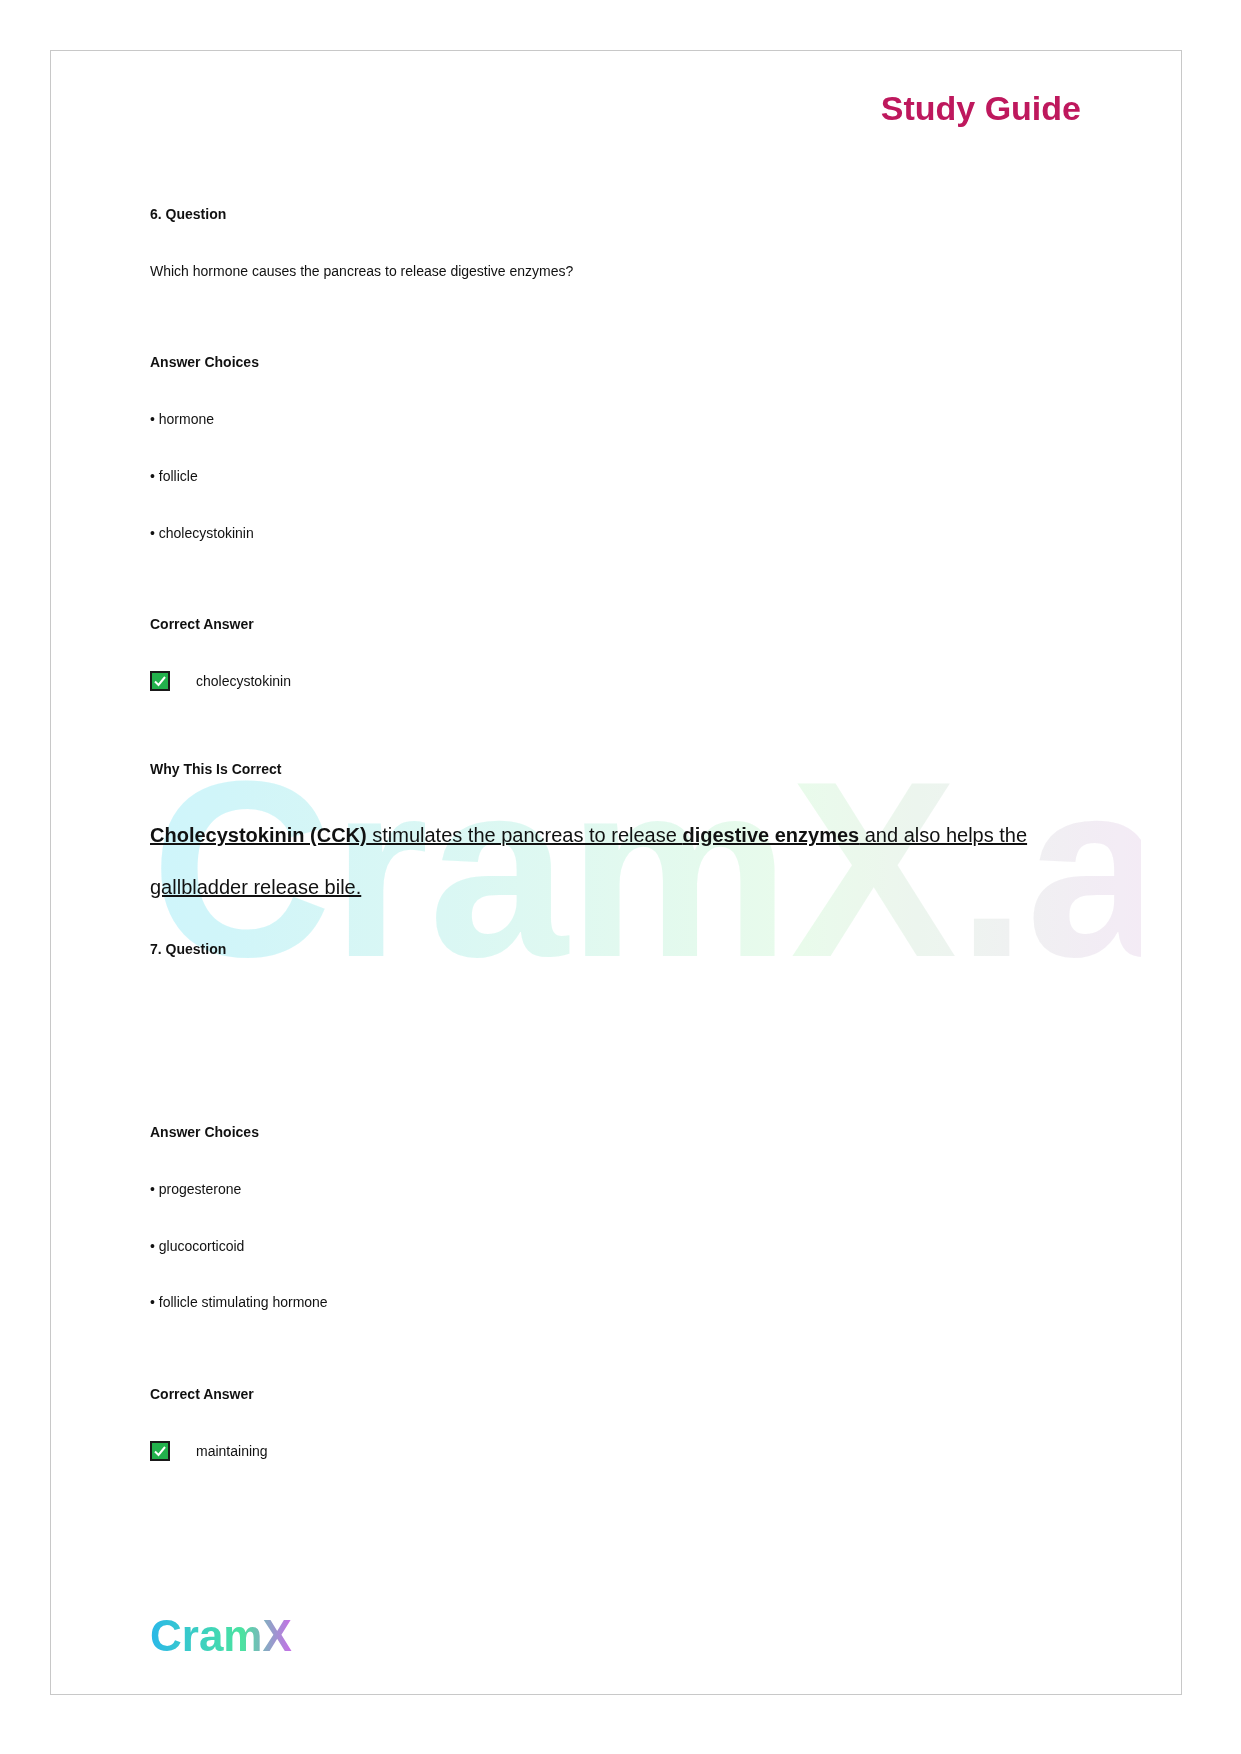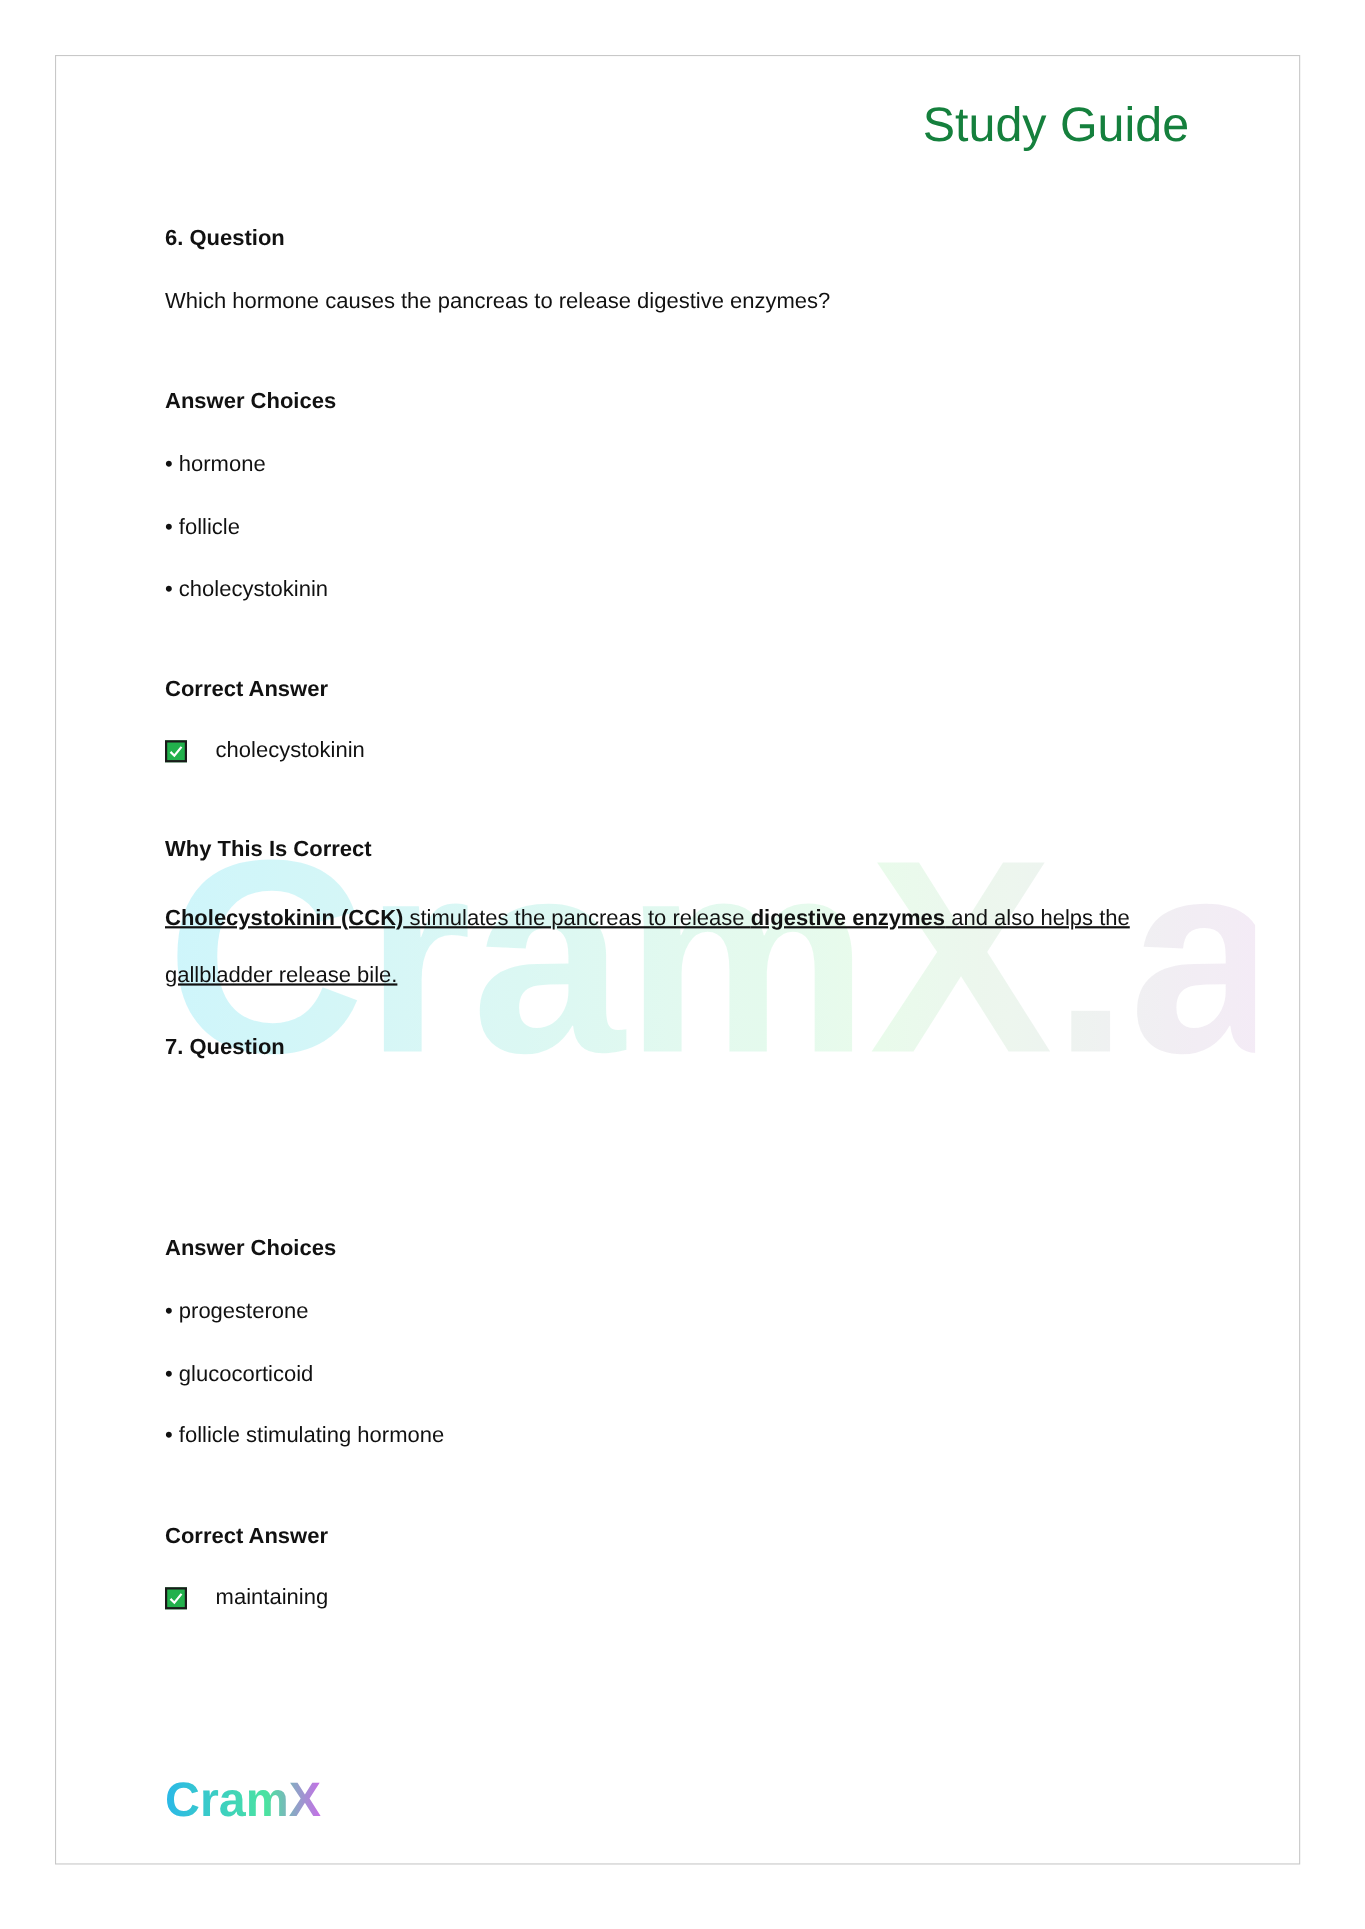--- a/index.html
+++ b/index.html
@@ -1,20 +1,20 @@
 <!DOCTYPE html>
 <html><head>
   <meta charset="utf-8">
   <style>
     html, body { margin: 0; padding: 0; background: #ffffff; }
     body { width: 1241px; height: 1754px; position: relative; font-family: "Liberation Sans", sans-serif; color: #111; }
     .page { position: absolute; left: 50px; top: 50px; width: 1132px; height: 1645px; border: 1.5px solid #c8c8c8; box-sizing: border-box; overflow: hidden; }
     .watermark { position: absolute; left: 100px; top: 705px; width: 990px; height: 240px; pointer-events: none; }
-    .header-title { position: absolute; right: 100px; top: 38px; font-size: 44px; font-weight: normal; color: #15803d; }
-    .block { position: absolute; left: 99px; font-size: 20px; }
+    .header-title { position: absolute; right: 100px; top: 38px; font-size: 34px; font-weight: bold; color: #be185d; }
+    .block { position: absolute; left: 99px; font-size: 14px; }
     .h { font-weight: bold; }
     .correct { display: flex; align-items: center; gap: 26px; }
     .check { width: 20px; height: 20px; background: #22b14c; border: 2px solid #1a1a1a; box-sizing: border-box; display: inline-flex; align-items: center; justify-content: center; }
     .explain { width: 960px; line-height: 52px; font-size: 20px; text-decoration: underline; }
     .logo { position: absolute; left: 99px; top: 1560px; }
   </style>
 </head>
 <body>
 
 <div class="page">

